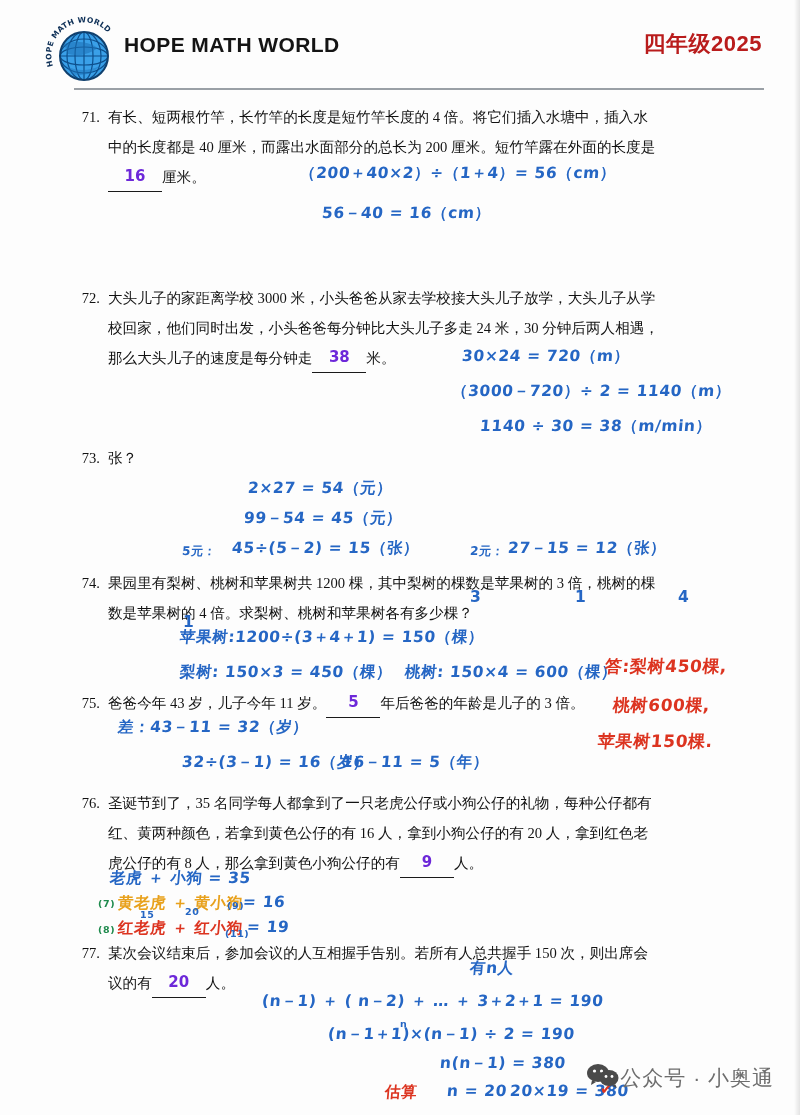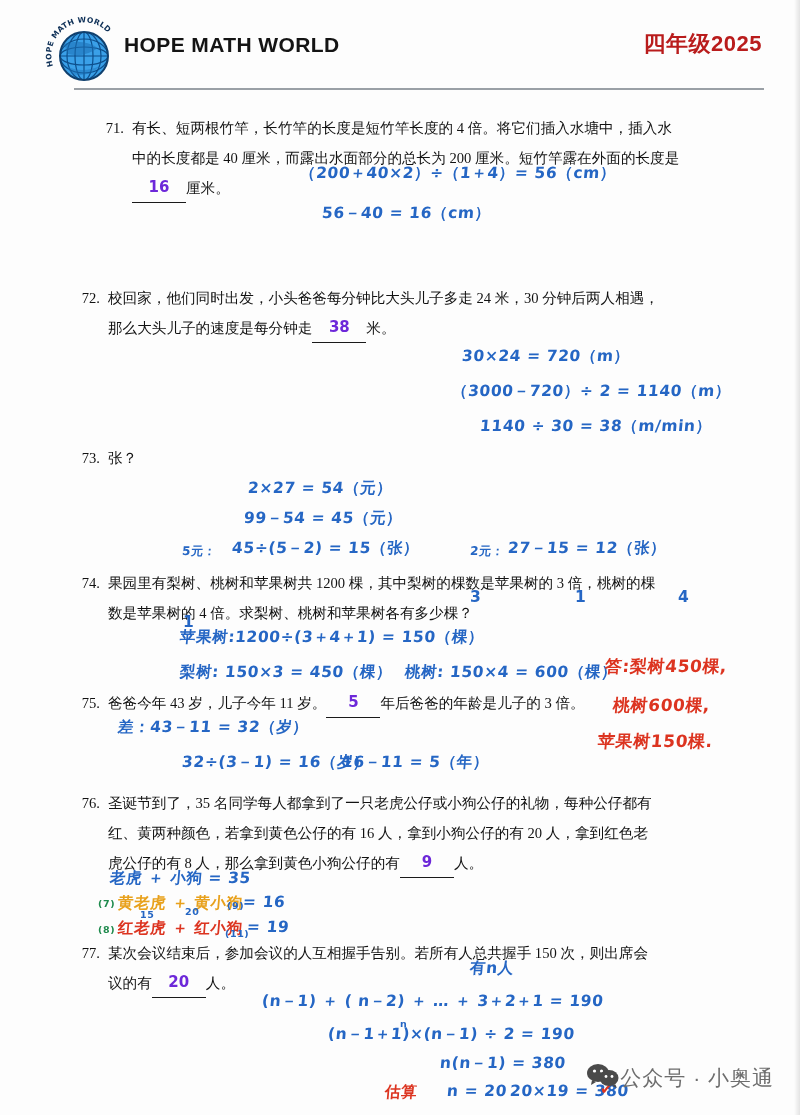--- a/index.html
+++ b/index.html
@@ -165,36 +165,37 @@
           <textPath href="#curvepath" startOffset="2%">HOPE MATH WORLD</textPath>
         </text>
       </svg>
     </div>
 
     <div class="brand">HOPE MATH WORLD</div>
     <div class="grade">四年级2025</div>
     <div class="rule"></div>
   </div>
 
-  <div class="prob" style="left:74px; top:113px; width:650px;margin-left:24px;">
+  <div class="prob" style="left:74px; top:102px; width:650px;">
     <span class="num">71.</span>
     <div class="body">
       <p><span>有长、短两根竹竿，长竹竿的长度是短竹竿长度的 4 倍。将它们插入水塘中，插入水</span></p>
       <p><span>中的长度都是 40 厘米，而露出水面部分的总长为 200 厘米。短竹竿露在外面的长度是</span></p>
       <p>
         <span class="blankans">16</span><span>厘米。</span>
       </p>
     </div>
   </div>
   <div class="hw sz-md ink-blue slant" style="left:300px; top:163px;">（200＋40×2）÷（1＋4）= 56（cm）</div>
   <div class="hw sz-md ink-blue slant" style="left:322px; top:203px;">56－40 = 16（cm）</div>
 
   <div class="prob" style="left:74px; top:283px; width:650px;">
     <span class="num">72.</span>
     <div class="body">
+      <p><span>大头儿子的家距离学校 3000 米，小头爸爸从家去学校接大头儿子放学，大头儿子从学</span></p>
       <p><span>校回家，他们同时出发，小头爸爸每分钟比大头儿子多走 24 米，30 分钟后两人相遇，</span></p>
       <p>
         <span>那么大头儿子的速度是每分钟走</span><span class="blankans">38</span><span>米。</span>
       </p>
     </div>
   </div>
   <div class="hw sz-md ink-blue slant" style="left:462px; top:346px;">30×24 = 720（m）</div>
   <div class="hw sz-md ink-blue slant" style="left:452px; top:381px;">（3000－720）÷ 2 = 1140（m）</div>
   <div class="hw sz-md ink-blue slant" style="left:480px; top:416px;">1140 ÷ 30 = 38（m/min）</div>
 

